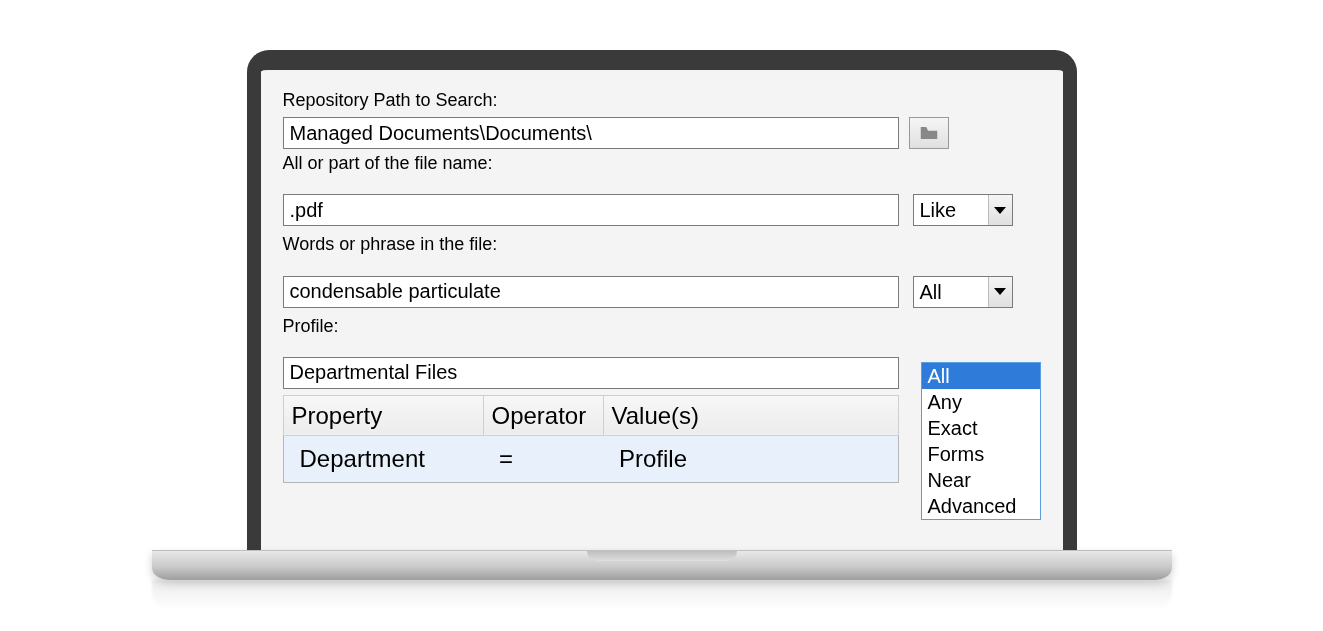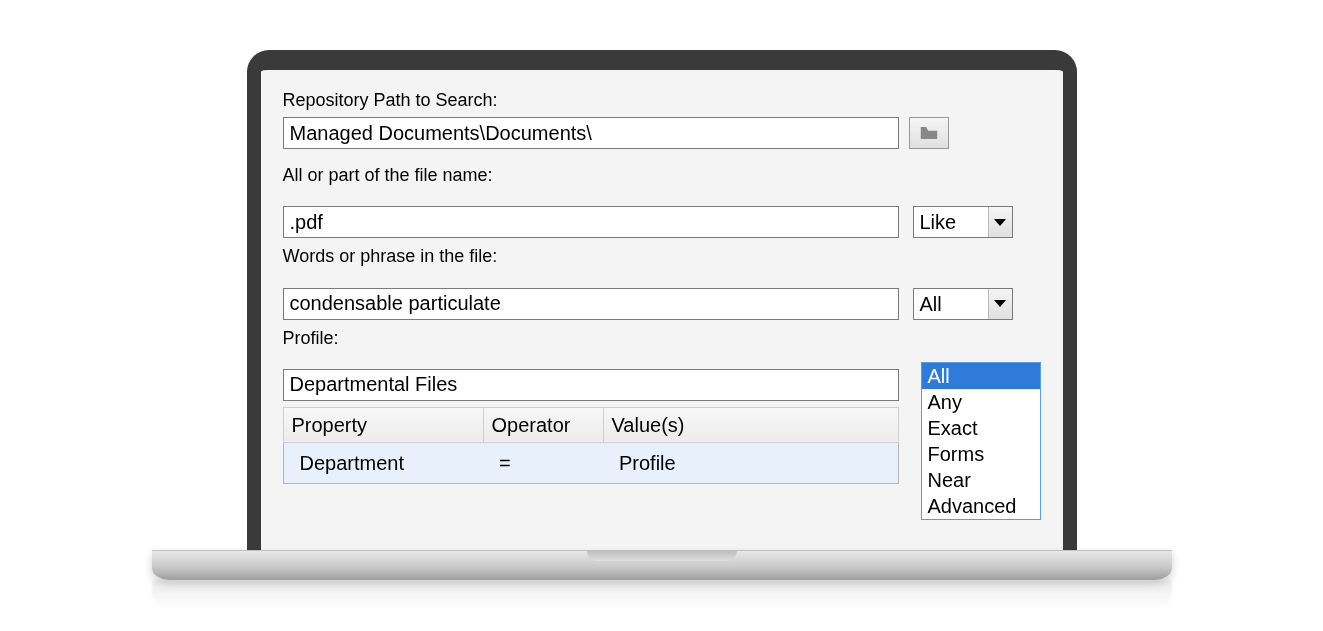--- a/index.html
+++ b/index.html
@@ -51,21 +51,21 @@
     line-height: 1.4;
   }
   .field-label {
     margin-bottom: 4px;
     font-size: 18px;
   }
   .row {
     display: flex;
     align-items: flex-start;
     gap: 10px;
-    margin-bottom: 14px;
+    margin-bottom: 2px;
   }
   .textbox {
     flex: 1;
     height: 32px;
     border: 1px solid #7a7a7a;
     background: #fff;
     padding: 2px 6px;
     font-size: 20px;
     font-family: inherit;
     outline: none;
@@ -129,21 +129,21 @@
     cursor: default;
   }
   .dropdown-item.sel {
     background: #2f7bd9;
     color: #fff;
   }
   .table {
     width: 616px;
     border: 1px solid #b5b5b5;
     border-collapse: collapse;
-    font-size: 20px;
+    font-size: 24px;
   }
   .table th {
     text-align: left;
     font-weight: normal;
     background: linear-gradient(#f7f7f7,#ececec);
     border: 1px solid #cfcfcf;
     padding: 3px 8px;
   }
   .table td {
     padding: 6px 16px;

